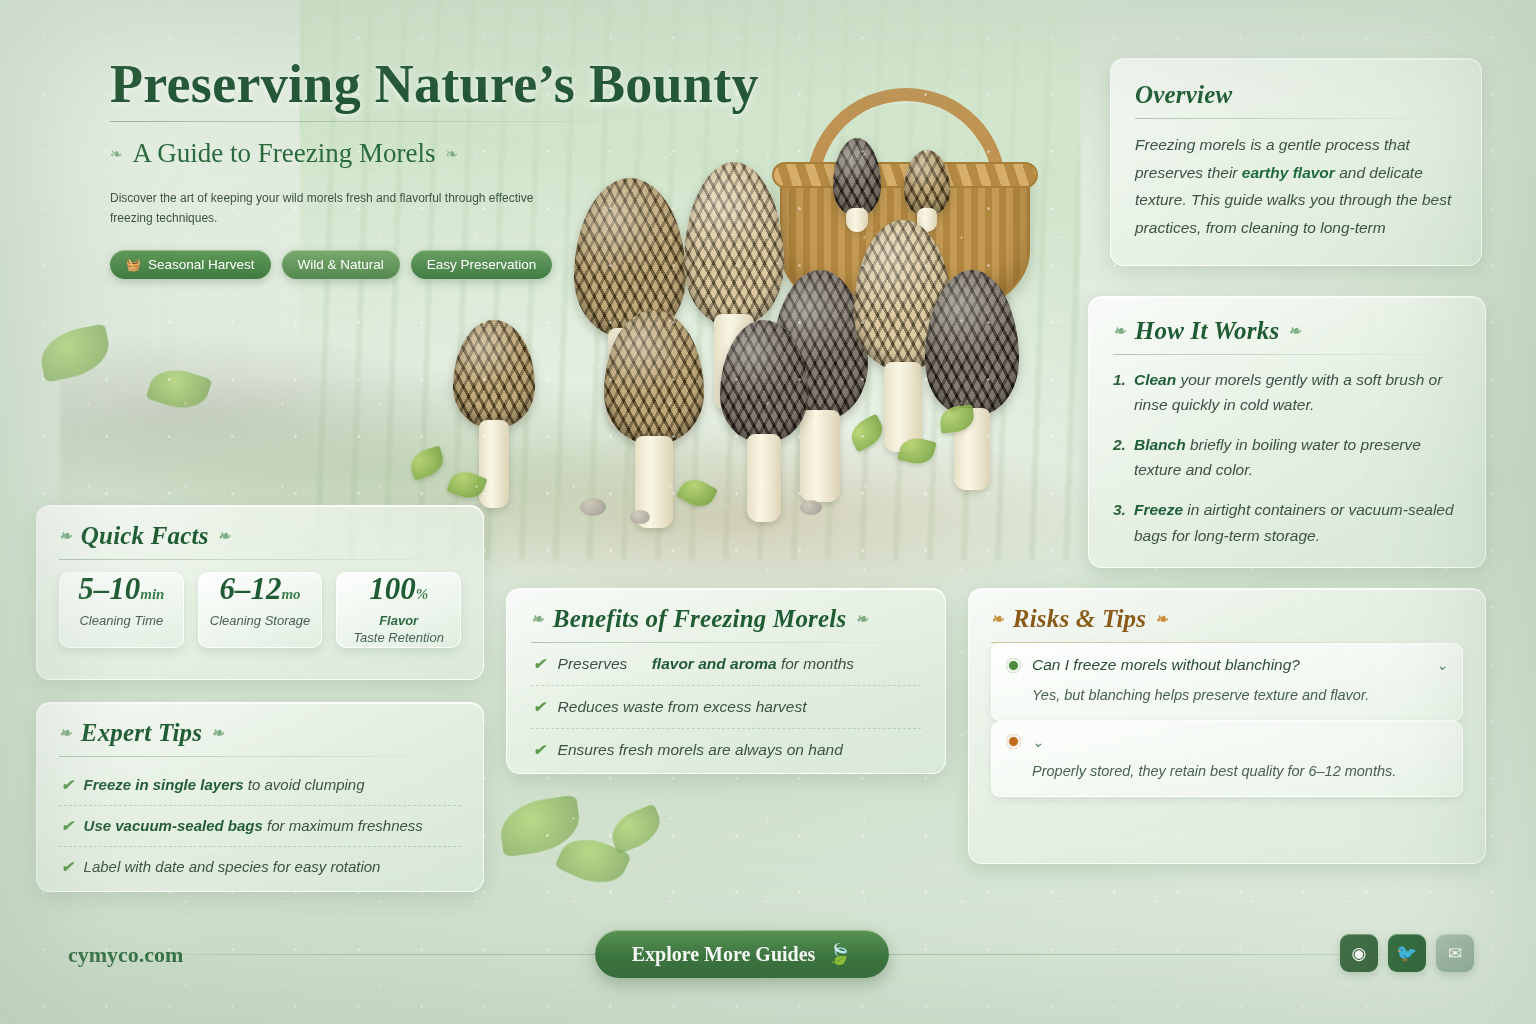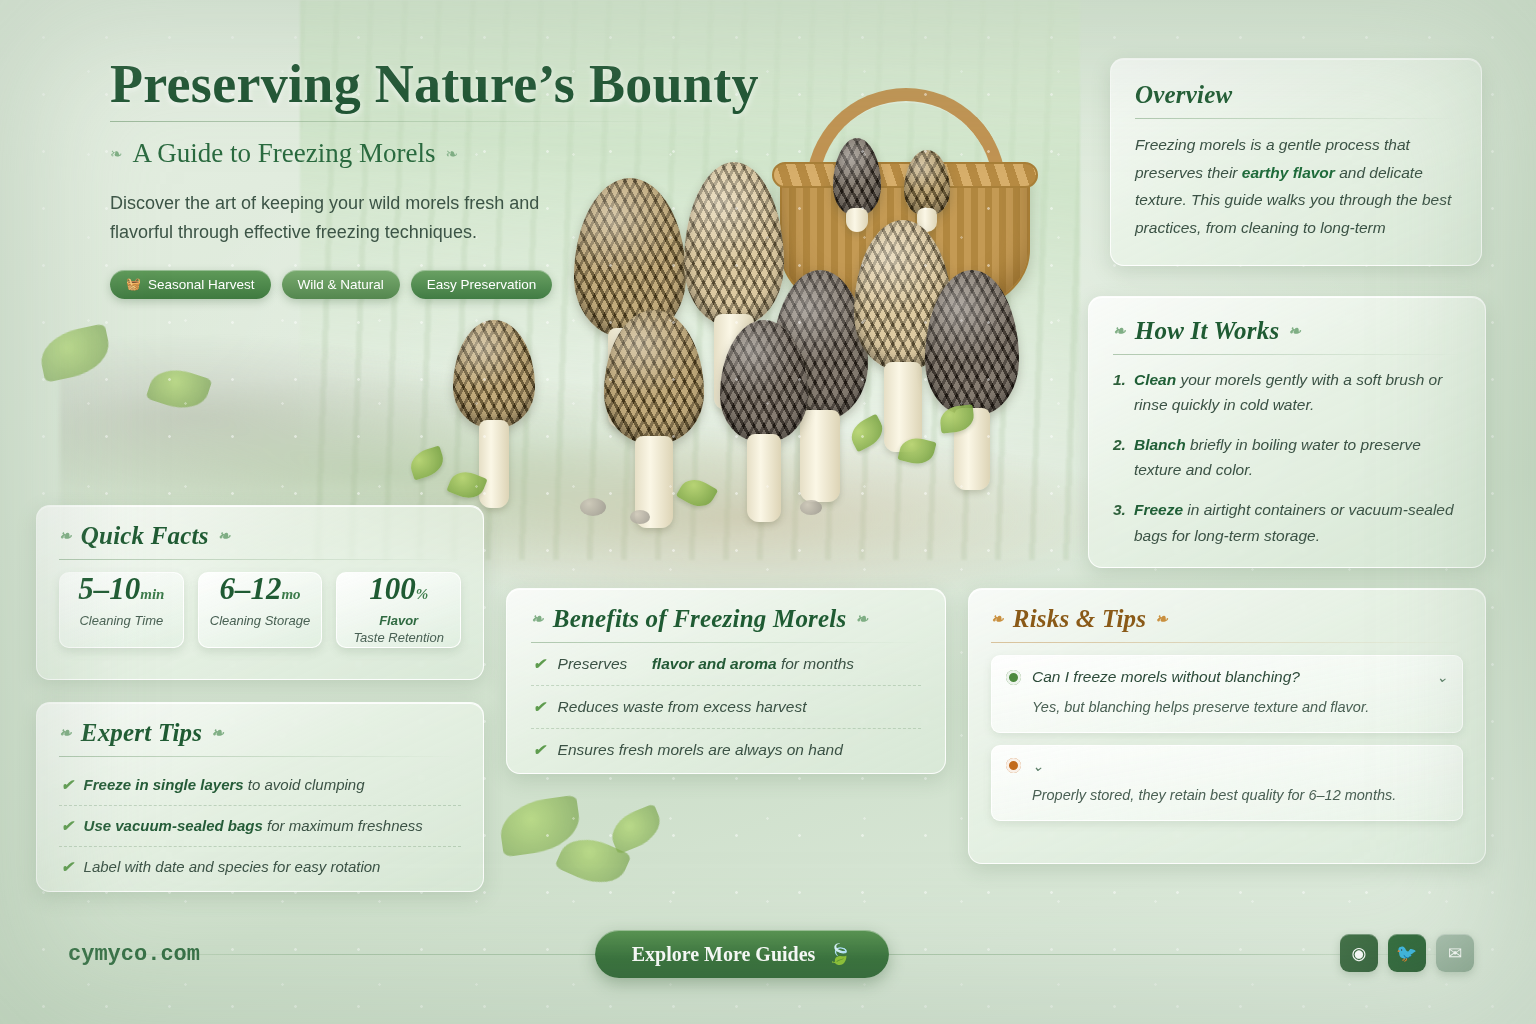--- a/index.html
+++ b/index.html
@@ -172,21 +172,21 @@
     margin-top: 16px;
     font-family: "Liberation Serif", serif;
     font-size: 27px;
     color: #2a6a3f;
     font-weight: 400;
     display: flex; align-items: center; gap: 10px;
   }
   #hero .lead {
     margin-top: 20px;
     width: 460px;
-    font-size: 18px;
+    font-size: 12px;
     line-height: 1.62;
     color: #3c5446;
   }
   #chips { margin-top: 22px; display: flex; gap: 11px; }
   .chip {
     font-size: 13.5px;
     color: #fff;
     padding: 7px 16px;
     border-radius: 16px;
     display: flex; align-items: center; gap: 7px;
@@ -265,21 +265,20 @@
     padding: 12px 2px;
     border-bottom: 1px dashed rgba(130,165,130,.38);
   }
   .benefit:last-child { border-bottom: none; }
   .benefit b { color: #235a36; margin-left: 20px; }
 
   
   #risks { left: 968px; top: 588px; width: 518px; height: 276px; }
   #risks .pad { padding: 16px 22px; }
   .faq {
-    margin-top: 12px;
     border-radius: 9px;
     background: linear-gradient(170deg, rgba(255,255,255,.88), rgba(240,248,240,.6));
     border: 1px solid rgba(255,255,255,.9);
     box-shadow: 0 3px 8px rgba(80,110,80,.13);
     padding: 12px 14px 13px 14px;
   }
   .faq .q {
     display: flex; align-items: center; gap: 11px;
     font-size: 15.5px; color: #2c4a39;
   }
@@ -298,21 +297,21 @@
   }
 
   
   #footer { position: absolute; left: 0; right: 0; bottom: 0; height: 96px; }
   #footer .rule {
     position: absolute; left: 70px; right: 70px; top: 26px; height: 1px;
     background: linear-gradient(90deg, rgba(120,160,120,0), rgba(120,160,120,.45) 18%, rgba(120,160,120,.45) 82%, rgba(120,160,120,0));
   }
   #brand {
     position: absolute; left: 68px; top: 14px;
-    font-family: Liberation Mono, monospace;
+    font-family: Liberation Serif, serif;
     font-size: 22px; color: #2d6a3e; font-weight: 700;
   }
   #cta {
     position: absolute; left: 595px; top: 2px;
     width: 294px; height: 48px;
     border-radius: 24px;
     background: linear-gradient(180deg,#56924f 0%, #2f6b33 60%, #27602d 100%);
     box-shadow: 0 6px 16px rgba(45,85,45,.35), inset 0 1px 0 rgba(255,255,255,.4);
     color: #fff;
     display: flex; align-items: center; justify-content: center; gap: 12px;

